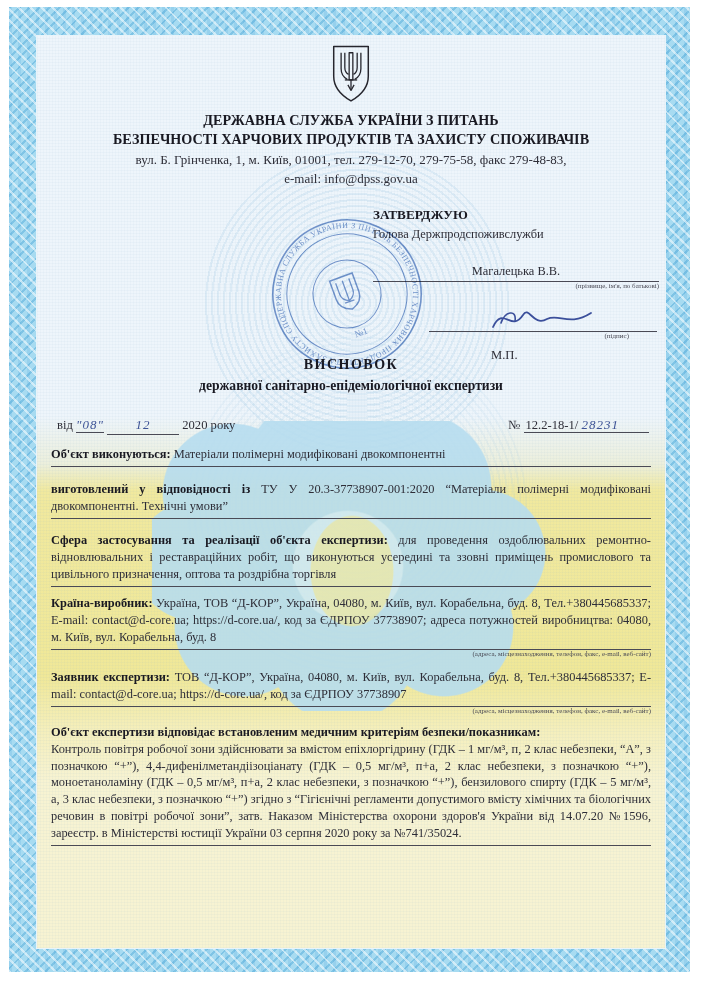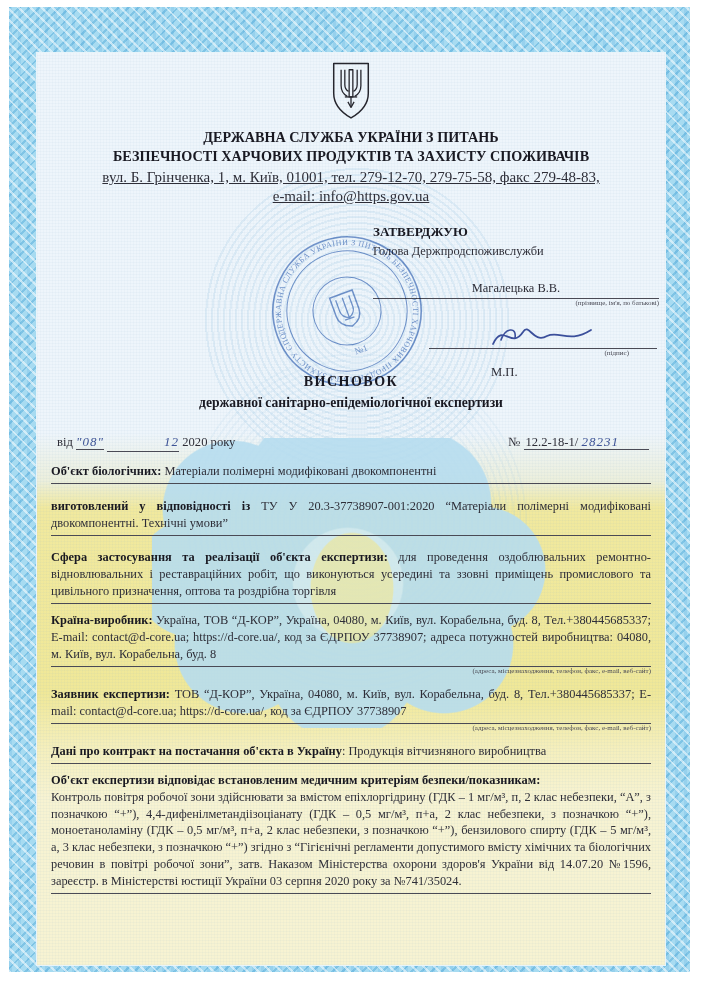--- a/index.html
+++ b/index.html
@@ -11,21 +11,21 @@
   .band{
     position:absolute;left:9px;top:7px;width:681px;height:965px;
     background-color:#a7dbf1;
     background-image:
       repeating-linear-gradient(45deg, rgba(255,255,255,.5) 0 2px, transparent 2px 8px),
       repeating-linear-gradient(-45deg, rgba(62,158,210,.38) 0 2px, transparent 2px 7px),
       repeating-linear-gradient(90deg, rgba(120,190,230,.35) 0 3px, transparent 3px 9px);
   }
   
   .page{
-    position:absolute;left:36px;top:52px;width:628px;height:912px;
+    position:absolute;left:36px;top:35px;width:628px;height:912px;
     border:1px solid #e8f4fa;
     background:linear-gradient(180deg,
       #eef5fb 0px,#eef5fb 380px,#ecefdc 428px,
       #f1e99e 455px,#f0e898 640px,
       #f5efbc 695px,#f7f3d2 745px,#f7f3d2 100%);
   }
   .texture{
     position:absolute;inset:0;
     background:
       repeating-linear-gradient(0deg, rgba(130,170,200,.06) 0 1px, transparent 1px 3px),
@@ -49,41 +49,41 @@
       radial-gradient(circle 76px at 190px 226px,#b6ddf0 0 98%, transparent 100%),
       radial-gradient(circle 70px at 92px 206px, #b6ddf0 0 98%, transparent 100%),
       radial-gradient(circle 60px at 42px 140px, #b6ddf0 0 98%, transparent 100%),
       radial-gradient(ellipse 130px 95px at 192px 142px, #b6ddf0 0 98%, transparent 100%);
   }
   .content{position:absolute;inset:0;padding:0 14px;font-size:12.4px;line-height:17px;}
   
   .header-group{position:absolute;left:14px;right:14px;top:8px;text-align:center;}
   .emblem{display:block;margin:0 auto 5px auto;}
   .org{font-weight:bold;font-size:14.2px;line-height:19px;color:#191922;}
-  .addr{font-size:15px;line-height:16px;margin-top:3px;text-decoration:underline;}
+  .addr{font-size:13px;line-height:16px;margin-top:3px;}
   
   .approval{position:absolute;left:336px;top:170px;width:286px;font-size:12.4px;}
   .approve-label{font-size:13.2px;font-weight:bold;color:#191922;}
   .approve-position{margin-top:3px;}
   .nameline{margin-top:20px;border-bottom:1px solid #4a4a55;padding-bottom:1px;text-align:center;}
   .caption{font-size:7px;line-height:9px;color:#4a4a55;text-align:right;}
   .sigzone{margin-top:14px;margin-left:56px;width:228px;border-bottom:1px solid #4a4a55;position:relative;height:26px;}
   .sigzone svg{position:absolute;left:60px;bottom:-4px;}
   .sigcaption{margin-left:28px;width:228px;}
   .seal{margin-top:6px;margin-left:118px;font-size:12.6px;}
   .stamp{position:absolute;left:230px;top:178px;width:160px;height:160px;opacity:.82;mix-blend-mode:multiply;}
   
   .title-group{position:absolute;left:14px;right:14px;top:320px;text-align:center;color:#191922;}
   .title-main{font-size:14px;font-weight:bold;letter-spacing:1.5px;}
   .title-sub{font-size:13.6px;font-weight:bold;margin-top:4px;}
   
   .meta-row{position:absolute;left:20px;right:16px;top:380px;display:flex;justify-content:space-between;font-size:12.6px;}
   .hand{font-style:italic;color:#3d5396;font-size:13px;letter-spacing:1px;}
   .u{border-bottom:1px solid #4a4a55;}
-  .slot{display:inline-block;width:72px;border-bottom:1px solid #4a4a55;text-align:right;}
+  .slot{display:inline-block;width:72px;border-bottom:1px solid #4a4a55;text-align:center;}
   .numgroup{border-bottom:1px solid #4a4a55;padding-right:30px;padding-left:2px;}
   
   .fields{position:absolute;left:14px;right:14px;top:410px;}
   .field{margin:0;text-align:justify;border-bottom:1px solid #4a4a55;padding-bottom:3px;}
   .field .lbl{font-weight:bold;color:#191922;}
   .dkpp{text-decoration:underline;}
   .m14{margin-top:14px;} .m12{margin-top:12px;} .m13{margin-top:13px;}
   .m10{margin-top:10px;} .m8{margin-top:8px;}
   .blocklabel{display:block;}
   .conclusion{line-height:16.8px;}
@@ -113,21 +113,21 @@
             <path d="M31 14 h6 v44 h-6 z"></path>
             <path d="M24 58 h20"></path>
             <path d="M34 58 v16"></path>
             <path d="M29 66 l5 9 l5 -9"></path>
           </g>
         </g>
       </svg>
       <div class="org">ДЕРЖАВНА СЛУЖБА УКРАЇНИ З ПИТАНЬ</div>
       <div class="org">БЕЗПЕЧНОСТІ ХАРЧОВИХ ПРОДУКТІВ ТА ЗАХИСТУ СПОЖИВАЧІВ</div>
       <div class="addr">вул. Б. Грінченка, 1, м. Київ, 01001, тел. 279-12-70, 279-75-58, факс 279-48-83,</div>
-      <div class="addr">e-mail: info@https.gov.ua</div>
+      <div class="addr">e-mail: info@dpss.gov.ua</div>
     </div>
 
     <div class="approval">
       <div class="approve-label">ЗАТВЕРДЖУЮ</div>
       <div class="approve-position">Голова Держпродспоживслужби</div>
       <div class="nameline">
         <span>Магалецька В.В.</span>
       </div>
       <div class="caption">(прізвище, ім'я, по батькові)</div>
       <div class="sigzone">
@@ -170,36 +170,35 @@
         <span>2020 року</span>
       </div>
       <div>
         <span>№</span>
         <span class="numgroup"><span>12.2-18-1/</span> <span class="hand">28231</span></span>
       </div>
     </div>
 
     <div class="fields">
 
-      <p class="field"><span class="lbl">Об'єкт біологічних:</span> <span>Матеріали полімерні модифіковані двокомпонентні</span></p>
+      <p class="field"><span class="lbl">Об'єкт виконуються:</span> <span>Матеріали полімерні модифіковані двокомпонентні</span></p>
 
       <p class="field m14"><span class="lbl">виготовлений у відповідності із</span> <span>ТУ У 20.3-37738907-001:2020 “Матеріали полімерні модифіковані двокомпонентні. Технічні умови”</span></p>
 
 
       <p class="field m13"><span class="lbl">Сфера застосування та реалізації об'єкта експертизи:</span> <span>для проведення оздоблювальних ремонтно-відновлювальних і реставраційних робіт, що виконуються усередині та ззовні приміщень промислового та цивільного призначення, оптова та роздрібна торгівля</span></p>
 
       <div class="m8">
         <p class="field"><span class="lbl">Країна-виробник:</span> <span>Україна, ТОВ “Д-КОР”, Україна, 04080, м. Київ, вул. Корабельна, буд. 8, Тел.+380445685337; E-mail: contact@d-core.ua; https://d-core.ua/, код за ЄДРПОУ 37738907; адреса потужностей виробництва: 04080, м. Київ, вул. Корабельна, буд. 8</span></p>
         <div class="caption">(адреса, місцезнаходження, телефон, факс, e-mail, веб-сайт)</div>
       </div>
 
       <div class="m10">
         <p class="field"><span class="lbl">Заявник експертизи:</span> <span>ТОВ “Д-КОР”, Україна, 04080, м. Київ, вул. Корабельна, буд. 8, Тел.+380445685337; E-mail: contact@d-core.ua; https://d-core.ua/, код за ЄДРПОУ 37738907</span></p>
         <div class="caption">(адреса, місцезнаходження, телефон, факс, e-mail, веб-сайт)</div>
       </div>
 
-      <p class="field m10"><span class="lbl">Дані про контракт на постачання об'єкта в Україну</span><span>: Продукція вітчизняного виробництва</span></p>
 
       <p class="field m8 conclusion"><span class="lbl blocklabel">Об'єкт експертизи відповідає встановленим медичним критеріям безпеки/показникам:</span><span>Контроль повітря робочої зони здійснювати за вмістом епіхлоргідрину (ГДК – 1 мг/м³, п, 2 клас небезпеки, “А”, з позначкою “+”), 4,4-дифенілметандіізоціанату (ГДК – 0,5 мг/м³, п+а, 2 клас небезпеки, з позначкою “+”), моноетаноламіну (ГДК – 0,5 мг/м³, п+а, 2 клас небезпеки, з позначкою “+”), бензилового спирту (ГДК – 5 мг/м³, а, 3 клас небезпеки, з позначкою “+”) згідно з “Гігієнічні регламенти допустимого вмісту хімічних та біологічних речовин в повітрі робочої зони”, затв. Наказом Міністерства охорони здоров'я України від 14.07.20 №1596, зареєстр. в Міністерстві юстиції України 03 серпня 2020 року за №741/35024.</span></p>
 
     </div>
   </div>
 </div>
 
 </body></html>

